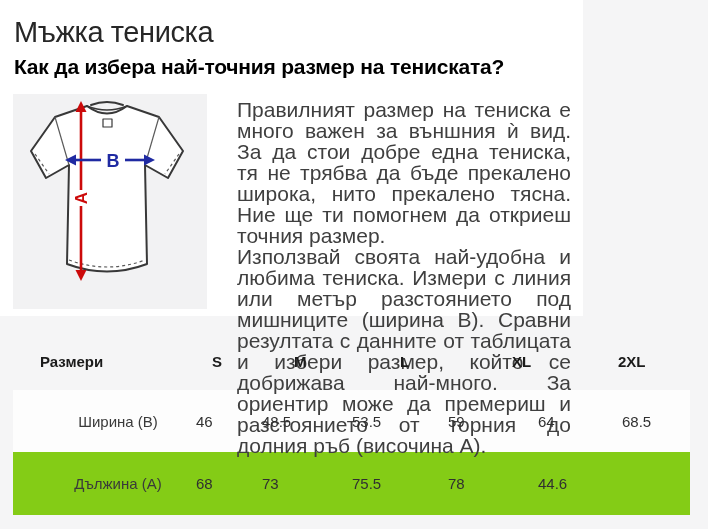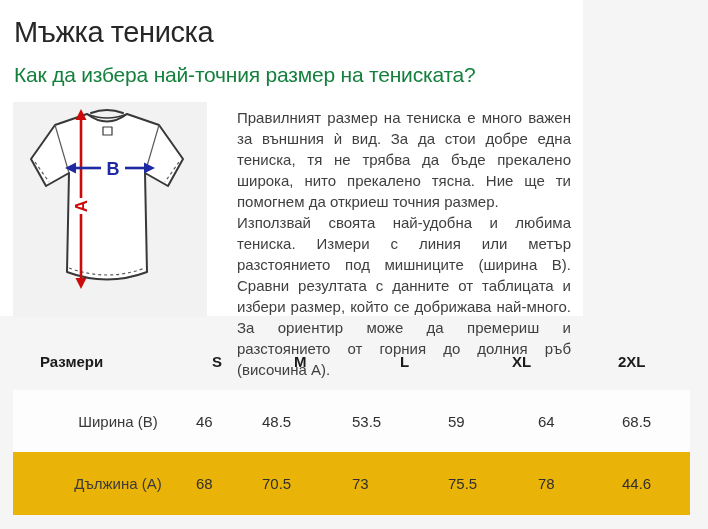--- a/index.html
+++ b/index.html
@@ -10,43 +10,43 @@
     color:#303030;
   }
   
   .top-white { background:#ffffff; height:316px; width:583px; }
   .header-block { padding:14px 14px 0 14px; }
   .page-title {
     font-size:29px; font-weight:500; color:#272727;
     letter-spacing:-0.4px; line-height:36px;
   }
   .page-subtitle {
-    font-size:21px; font-weight:400; color:#15803d;
-    letter-spacing:-0.2px; line-height:27px; margin-top:11px;
+    font-size:21px; font-weight:700; color:#000000;
+    letter-spacing:-0.2px; line-height:27px; margin-top:3px;
   }
   .guide-row { display:flex; padding:0 12px 0 13px; margin-top:14px; }
   .figure-box { width:194px; height:215px; background:#f2f2f3; flex:0 0 auto; }
   .figure-box svg { display:block; }
   .text-col { flex:1 1 auto; margin-left:30px; padding-top:5px; }
   .text-col p {
-    font-size:15px; line-height:21px; color:#3f3f3f;
+    font-size:21px; line-height:21px; color:#3f3f3f;
     text-align:justify;
   }
   .text-col p + p { }
   
   .table-card { margin:16px 18px 0 13px; width:677px; }
   .trow {
     display:grid;
     grid-template-columns:156px 66px 90px 96px 90px 84px auto;
     align-items:center;
     padding:0 27px;
   }
   .trow.thead { height:58px; background:transparent;gap:16px; }
   .trow.r1 { height:62px; background:#fdfdfd; }
-  .trow.r2 { height:63px; background:#eab308; }
+  .trow.r2 { height:63px; background:#84cc16; }
   .thead .cell { font-weight:bold; font-size:15px; color:#1b1b1b; }
   .cell { font-size:15px; color:#303030; }
   .cell.rowlabel { color:#3a3a3a;text-align:center; }
 </style>
 </head>
 <body>
 
 <div class="top-white">
   <div class="header-block">
     <div class="page-title">Мъжка тениска</div>
@@ -115,19 +115,18 @@
     <div class="cell">46</div>
     <div class="cell">48.5</div>
     <div class="cell">53.5</div>
     <div class="cell">59</div>
     <div class="cell">64</div>
     <div class="cell">68.5</div>
   </div>
   <div class="trow r2">
     <div class="cell rowlabel">Дължина (А)</div>
     <div class="cell">68</div>
-    <div class="cell">70.5</div>
     <div class="cell">73</div>
     <div class="cell">75.5</div>
     <div class="cell">78</div>
     <div class="cell">44.6</div>
   </div>
 </div>
 
 </body></html>

